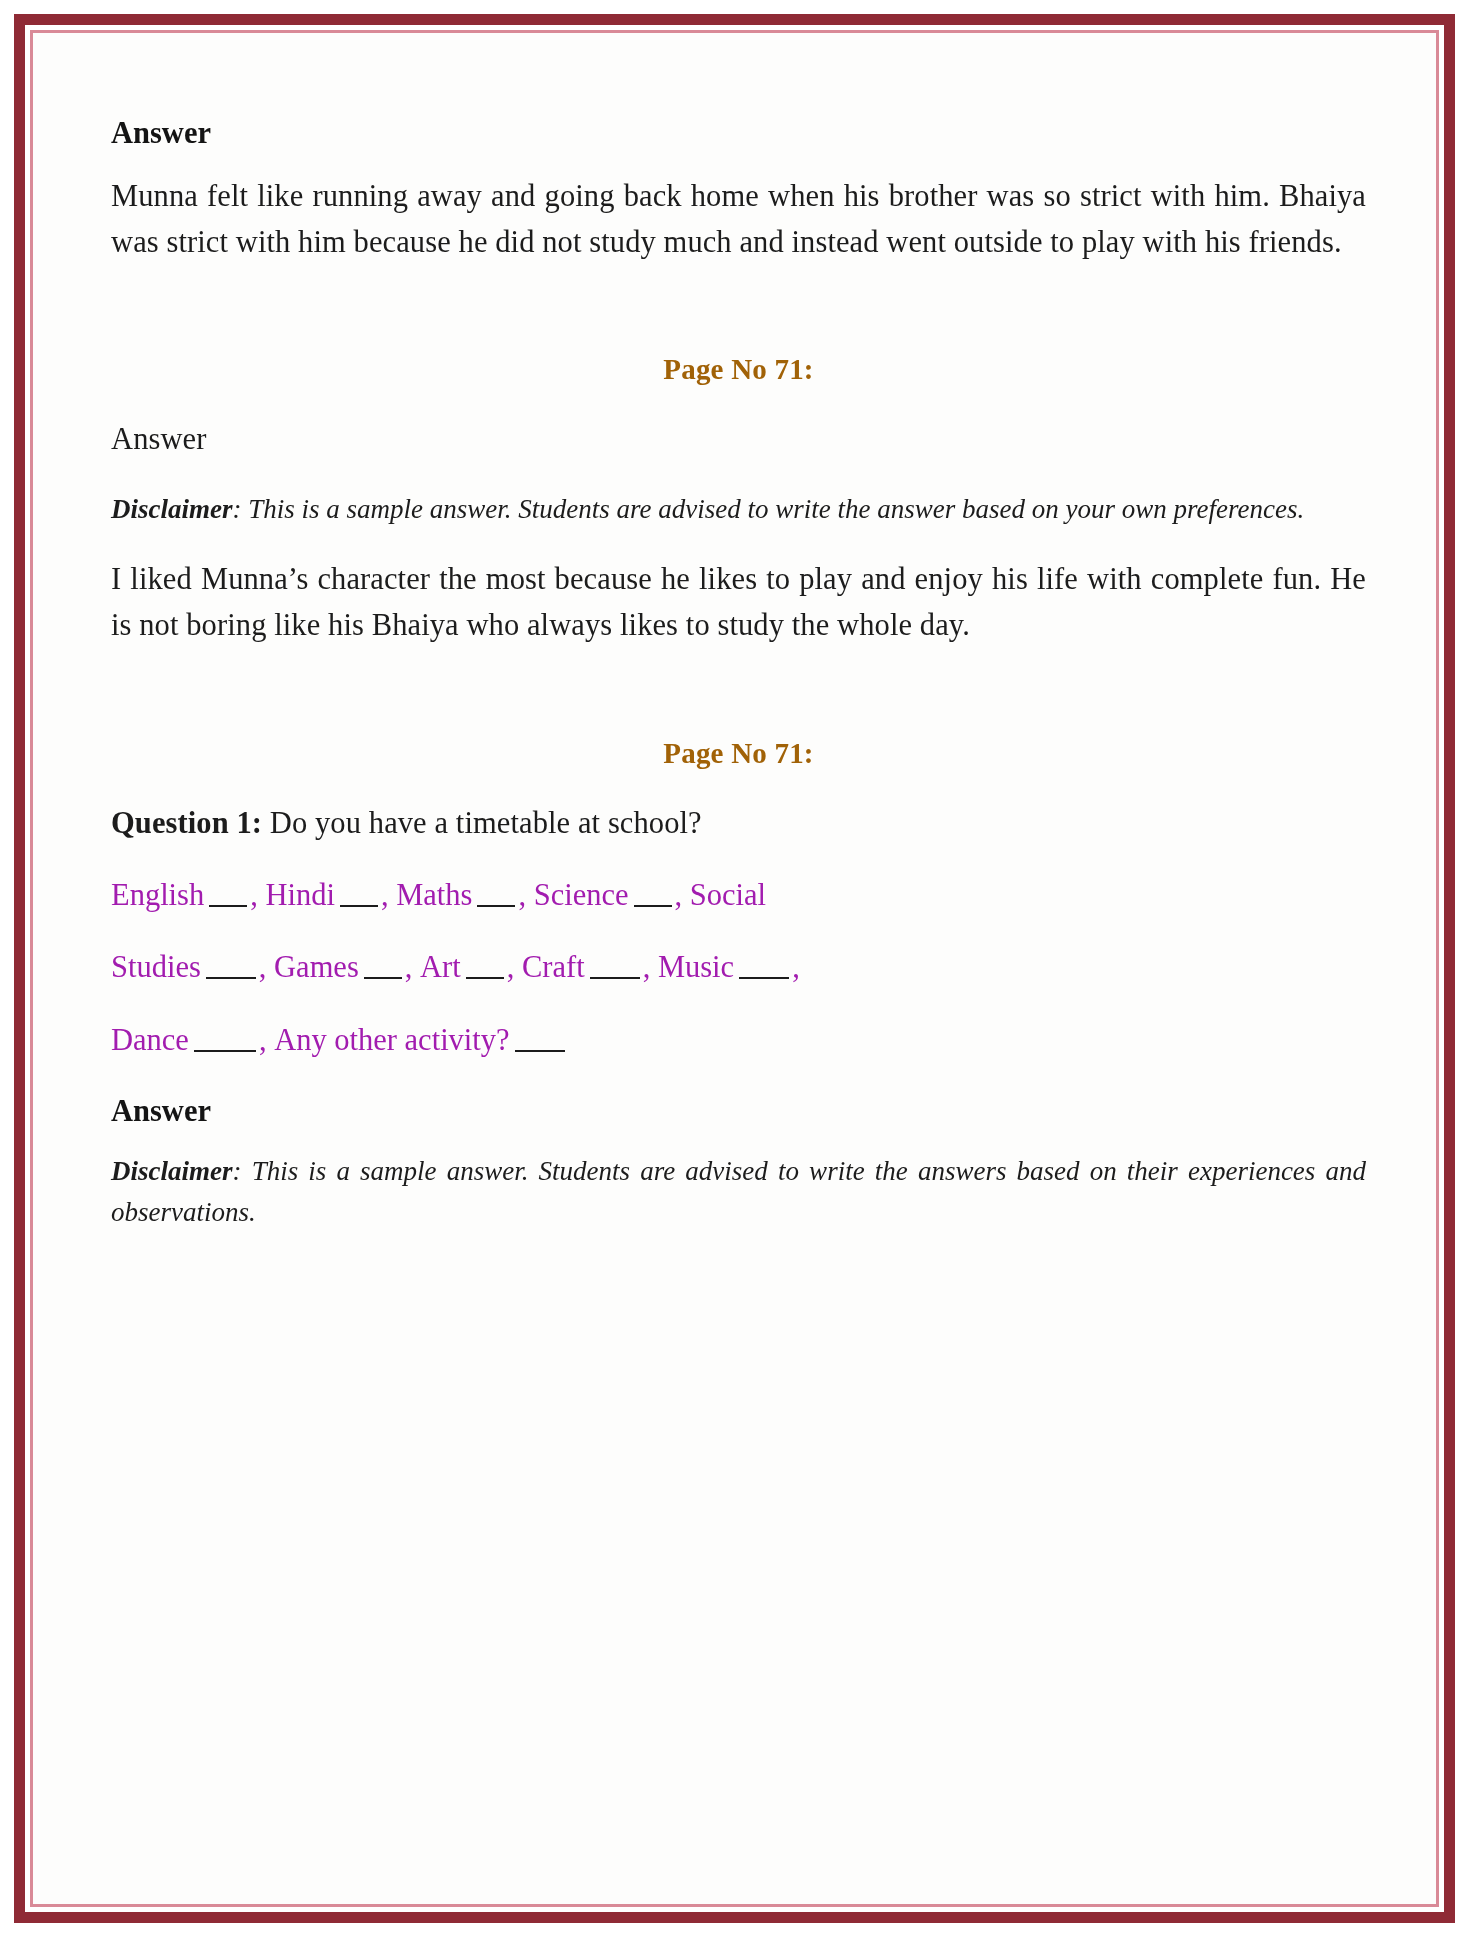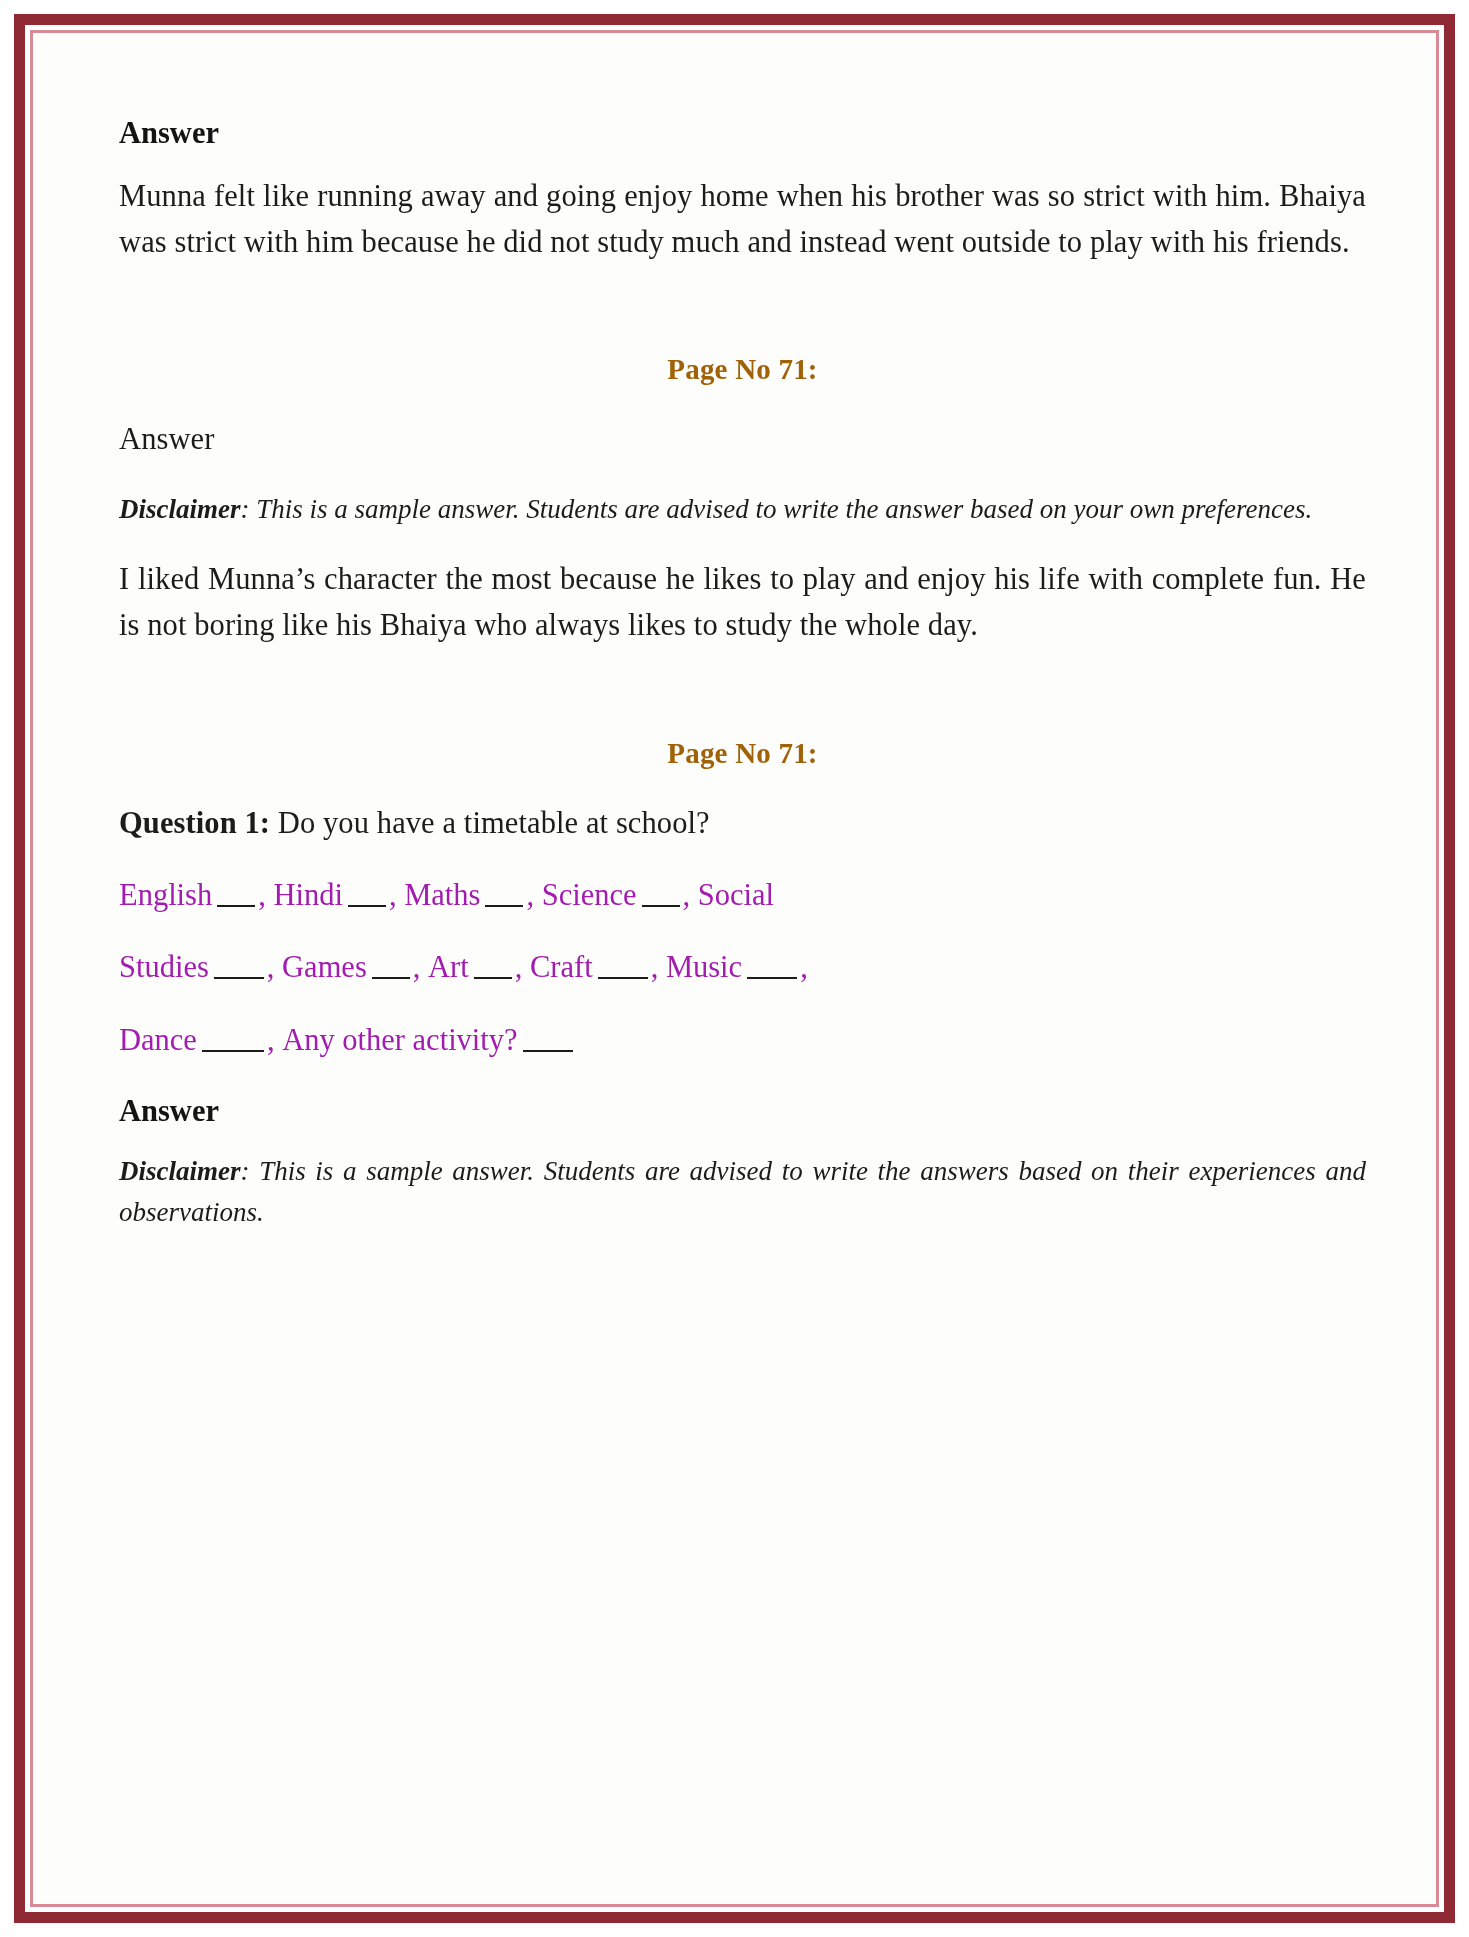--- a/index.html
+++ b/index.html
@@ -39,21 +39,21 @@
     background: #fdfdfc;
     padding: 0;
     position: relative;
     overflow: hidden;
   }
 
   
   .doc {
     position: absolute;
     top: 0;
-    left: 16px;
+    left: 8px;
     right: 0;
     padding: 78px 70px 40px 70px;
   }
 
   .para {
     font-size: 30.5px;
     line-height: 1.52;
     color: #1c1c1c;
     text-align: justify;
     margin: 0 0 26px 0;
@@ -118,21 +118,21 @@
 <body>
 
 <div class="page-frame">
   <div class="frame-outer">
     <div class="frame-inner">
 
       <div class="doc">
 
         <div class="bold-head">Answer</div>
 
-        <p class="para">Munna felt like running away and going enjoy home when his brother was so strict with him. Bhaiya was strict with him because he did not study much and instead went outside to play with his friends.</p>
+        <p class="para">Munna felt like running away and going back home when his brother was so strict with him. Bhaiya was strict with him because he did not study much and instead went outside to play with his friends.</p>
 
         <div class="spacer-lg"></div>
 
         <div class="page-heading">Page No 71:</div>
 
 
         <p class="para left">Answer</p>
 
         <p class="disclaimer"><span class="d-word">Disclaimer</span><span>: This is a sample answer. Students are advised to write the answer based on your own preferences.</span></p>
 

